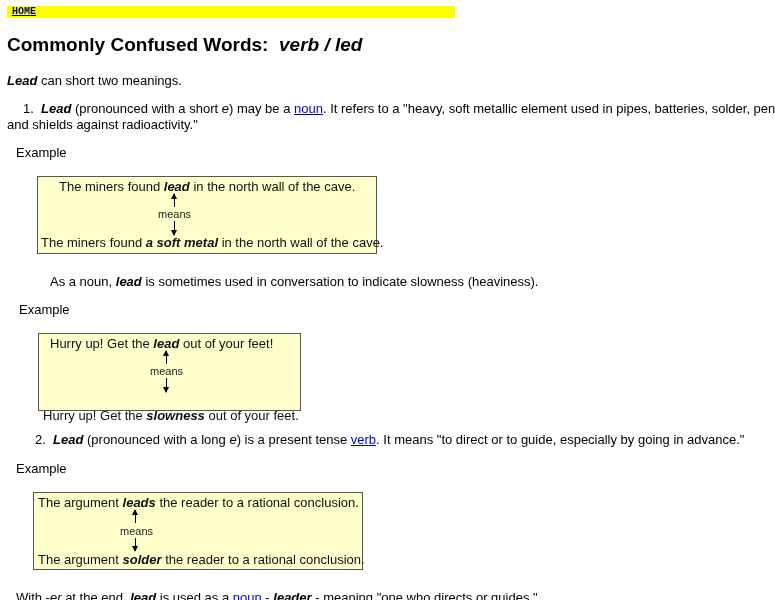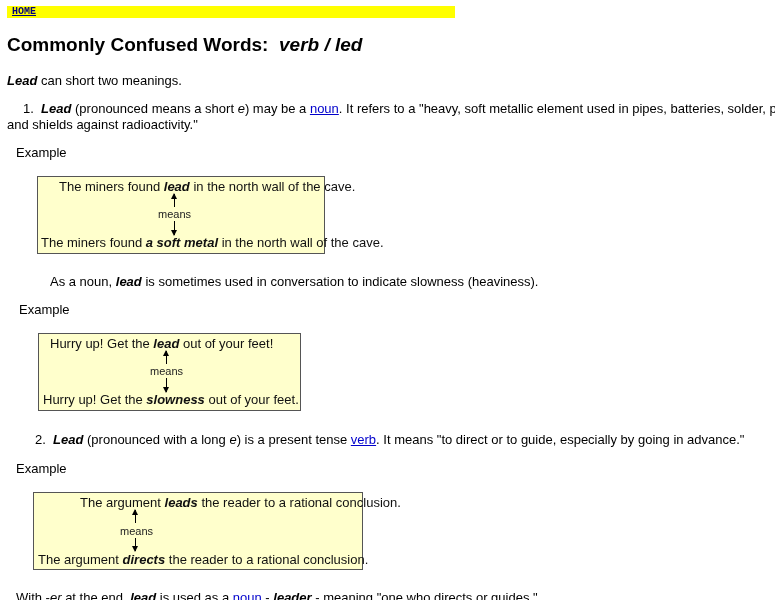--- a/index.html
+++ b/index.html
@@ -42,50 +42,50 @@
 <body>
 
 <div class="homebar">
   <a href="#">HOME</a>
 </div>
 
 <div class="abs title"><span>Commonly Confused Words:</span>&nbsp; <i>verb / led</i></div>
 
 <div class="abs p" style="left:7px; top:73px;"><span class="bi">Lead</span><span> can short two meanings.</span></div>
 
-<div class="abs p" style="left:23px; top:101px;"><span>1.</span>&nbsp; <span class="bi">Lead</span><span> (pronounced means a short </span><i>e</i><span>) may be a </span><a href="#">noun</a><span>.  It refers to a "heavy, soft metallic element used in pipes, batteries, solder, pencils,</span></div>
+<div class="abs p" style="left:23px; top:101px;"><span>1.</span>&nbsp; <span class="bi">Lead</span><span> (pronounced with a short </span><i>e</i><span>) may be a </span><a href="#">noun</a><span>.  It refers to a "heavy, soft metallic element used in pipes, batteries, solder, pencils,</span></div>
 <div class="abs p" style="left:7px; top:117px;">and shields against radioactivity."</div>
 
 <div class="abs p" style="left:16px; top:145px;">Example</div>
 
-<div class="ex-box" style="left:37px; top:176px; width:288px; height:78px;">
+<div class="ex-box" style="left:37px; top:176px; width:340px; height:78px;">
   <div class="ex-line" style="left:21px; top:2px;"><span>The miners found </span><span class="bi">lead</span><span> in the north wall of the cave.</span></div>
   <div class="arrow arrow-up" style="left:136px; top:17px; height:13px;"></div>
   <div class="means" style="left:120px; top:32px;">means</div>
   <div class="arrow arrow-down" style="left:136px; top:44px; height:14px;"></div>
   <div class="ex-line" style="left:3px; top:58px;text-align:right;"><span>The miners found </span><span class="bi">a soft metal</span><span> in the north wall of the cave.</span></div>
 </div>
 
 <div class="abs p" style="left:19px; top:274px;margin-left:31px;"><span>As a noun, </span><span class="bi">lead</span><span> is sometimes used in conversation to indicate slowness (heaviness).</span></div>
 
 <div class="abs p" style="left:19px; top:302px;">Example</div>
 
 <div class="ex-box" style="left:38px; top:333px; width:263px; height:78px;padding-left:27px;">
   <div class="ex-line" style="left:11px; top:2px;"><span>Hurry up!  Get the </span><span class="bi">lead</span><span> out of your feet!</span></div>
   <div class="arrow arrow-up" style="left:127px; top:17px; height:13px;"></div>
   <div class="means" style="left:111px; top:32px;">means</div>
   <div class="arrow arrow-down" style="left:127px; top:44px; height:14px;"></div>
-  <div class="ex-line" style="left:4px; top:58px;"><span>Hurry up!  Get the </span><span class="bi">slowness</span><span> out of your feet.</span></div>
+  <div class="ex-line" style="left:4px; top:74px;"><span>Hurry up!  Get the </span><span class="bi">slowness</span><span> out of your feet.</span></div>
 </div>
 
 <div class="abs p" style="left:19px; top:432px;margin-left:16px;"><span>2.</span>&nbsp; <span class="bi">Lead</span><span> (pronounced with a long </span><i>e</i><span>) is a present tense </span><a href="#">verb</a><span>.  It means "to direct or to guide, especially by going in advance."</span></div>
 
 <div class="abs p" style="left:16px; top:461px;">Example</div>
 
 <div class="ex-box" style="left:33px; top:492px; width:330px; height:78px;">
-  <div class="ex-line" style="left:4px; top:2px;margin-left:42px;"><span>The argument </span><span class="bi">leads</span><span> the reader to a rational conclusion.</span></div>
+  <div class="ex-line" style="left:4px; top:2px;"><span>The argument </span><span class="bi">leads</span><span> the reader to a rational conclusion.</span></div>
   <div class="arrow arrow-up" style="left:101px; top:17px; height:13px;"></div>
   <div class="means" style="left:86px; top:33px;">means</div>
   <div class="arrow arrow-down" style="left:101px; top:45px; height:13px;"></div>
-  <div class="ex-line" style="left:4px; top:59px;"><span>The argument </span><span class="bi">directs</span><span> the reader to a rational conclusion.</span></div>
+  <div class="ex-line" style="left:4px; top:59px;"><span>The argument </span><span class="bi">solder</span><span> the reader to a rational conclusion.</span></div>
 </div>
 
 <div class="abs p" style="left:16px; top:590px;"><span>With -</span><i>er</i><span> at the end, </span><span class="bi">lead</span><span> is used as a </span><a href="#" style="text-decoration:none;">noun</a><span> - </span><span class="bi">leader</span><span> - meaning "one who directs or guides."</span></div>
 
 </body></html>

